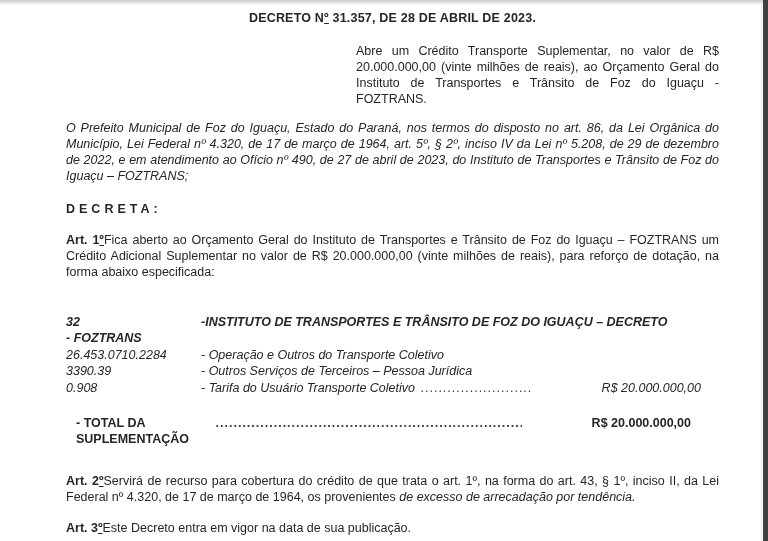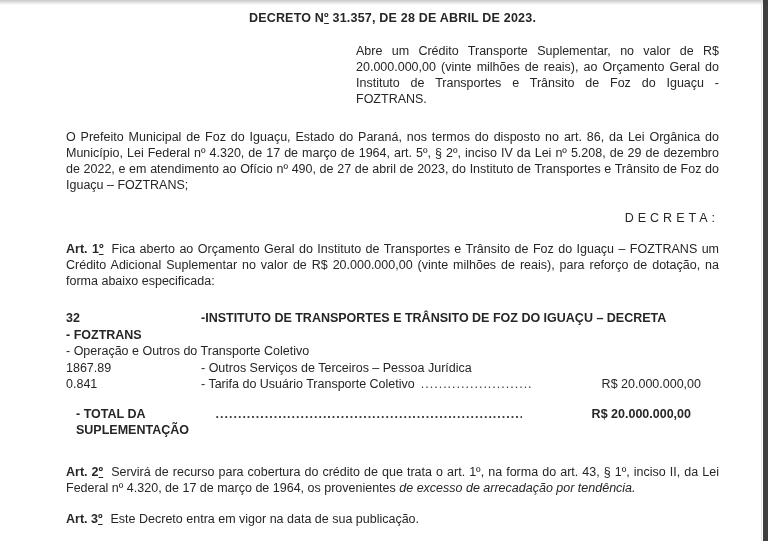--- a/index.html
+++ b/index.html
@@ -37,52 +37,53 @@
     margin-top: 4px;
     letter-spacing: 0.2px;
   }
   .ord { text-decoration: underline; }
   .ementa {
     margin-top: 17px;
     margin-left: 290px;
     text-align: justify;
   }
   .preamble {
-    margin-top: 22px;
+    margin-top: 12px;
     text-align: justify;
+    font-style: italic;
   }
   .decreta-heading {
     margin-top: 17px;
-    text-align: right;
-    font-weight: normal;
+    text-align: left;
+    font-weight: bold;
     letter-spacing: 4px;
   }
   .article { text-align: justify; }
   .art-1 { margin-top: 15px; }
   .art-2 { margin-top: 26px; }
   .art-3 { margin-top: 15px; }
-  .art-label { font-weight: bold; margin-right: 8px; }
+  .art-label { font-weight: bold; }
   .italic { font-style: italic; }
-  .budget { margin-top: 21px; }
+  .budget { margin-top: 34px; font-style: italic; }
   .budget-row { display: flex; line-height: 16.5px; }
   .budget-row .code { width: 135px; flex: 0 0 135px; }
   .budget-row .desc { flex: 0 0 auto; }
   .budget-row.bold { font-weight: bold; }
   .leader {
     flex: 1 1 auto;
     overflow: hidden;
     white-space: nowrap;
     margin: 0 22px 0 6px;
     color: #3a3a3a;
     letter-spacing: 1px;
   }
   .amount { flex: 0 0 auto; text-align: right; padding-right: 18px; padding-left: 48px; }
   .total-row {
     display: flex;
-    margin-top: 13px;
+    margin-top: 19px;
     font-weight: bold;
     padding-left: 10px;
   }
   .total-row .amount { padding-right: 28px; }
 </style>
 </head>
 <body>
 
 <div class="top-edge"></div>
 <div class="right-edge-soft"></div>
@@ -96,34 +97,35 @@
 
   <p class="preamble">O Prefeito Municipal de Foz do Iguaçu, Estado do Paraná, nos termos do disposto no art. 86, da Lei Orgânica do Município, Lei Federal nº 4.320, de 17 de março de 1964, art. 5º, § 2º, inciso IV da Lei nº 5.208, de 29 de dezembro de 2022, e em atendimento ao Ofício nº 490, de 27 de abril de 2023, do Instituto de Transportes e Trânsito de Foz do Iguaçu – FOZTRANS;</p>
 
   <div class="decreta-heading">DECRETA:</div>
 
   <p class="article art-1"><span class="art-label"><span>Art. 1</span><span class="ord">º</span></span><span>Fica aberto ao Orçamento Geral do Instituto de Transportes e Trânsito de Foz do Iguaçu – FOZTRANS um Crédito Adicional Suplementar no valor de R$ 20.000.000,00 (vinte milhões de reais), para reforço de dotação, na forma abaixo especificada:</span></p>
 
   <div class="budget">
     <div class="budget-row bold">
       <span class="code">32</span>
-      <span class="desc">-INSTITUTO DE TRANSPORTES E TRÂNSITO DE FOZ DO IGUAÇU – DECRETA</span>
+      <span class="desc">-INSTITUTO DE TRANSPORTES E TRÂNSITO DE FOZ DO IGUAÇU – DECRETO</span>
     </div>
     <div class="budget-row bold">
       <span class="desc">- FOZTRANS</span>
     </div>
     <div class="budget-row">
+      <span class="code">26.453.0710.2284</span>
       <span class="desc">- Operação e Outros do Transporte Coletivo</span>
     </div>
     <div class="budget-row">
-      <span class="code">1867.89</span>
+      <span class="code">3390.39</span>
       <span class="desc">- Outros Serviços de Terceiros – Pessoa Jurídica</span>
     </div>
     <div class="budget-row">
-      <span class="code">0.841</span>
+      <span class="code">0.908</span>
       <span class="desc">- Tarifa do Usuário Transporte Coletivo</span>
       <span class="leader">....................................................</span>
       <span class="amount">R$ 20.000.000,00</span>
     </div>
   </div>
 
   <div class="total-row">
     <span class="desc">- TOTAL DA SUPLEMENTAÇÃO</span>
     <span class="leader">...............................................................................................</span>
     <span class="amount">R$ 20.000.000,00</span>

